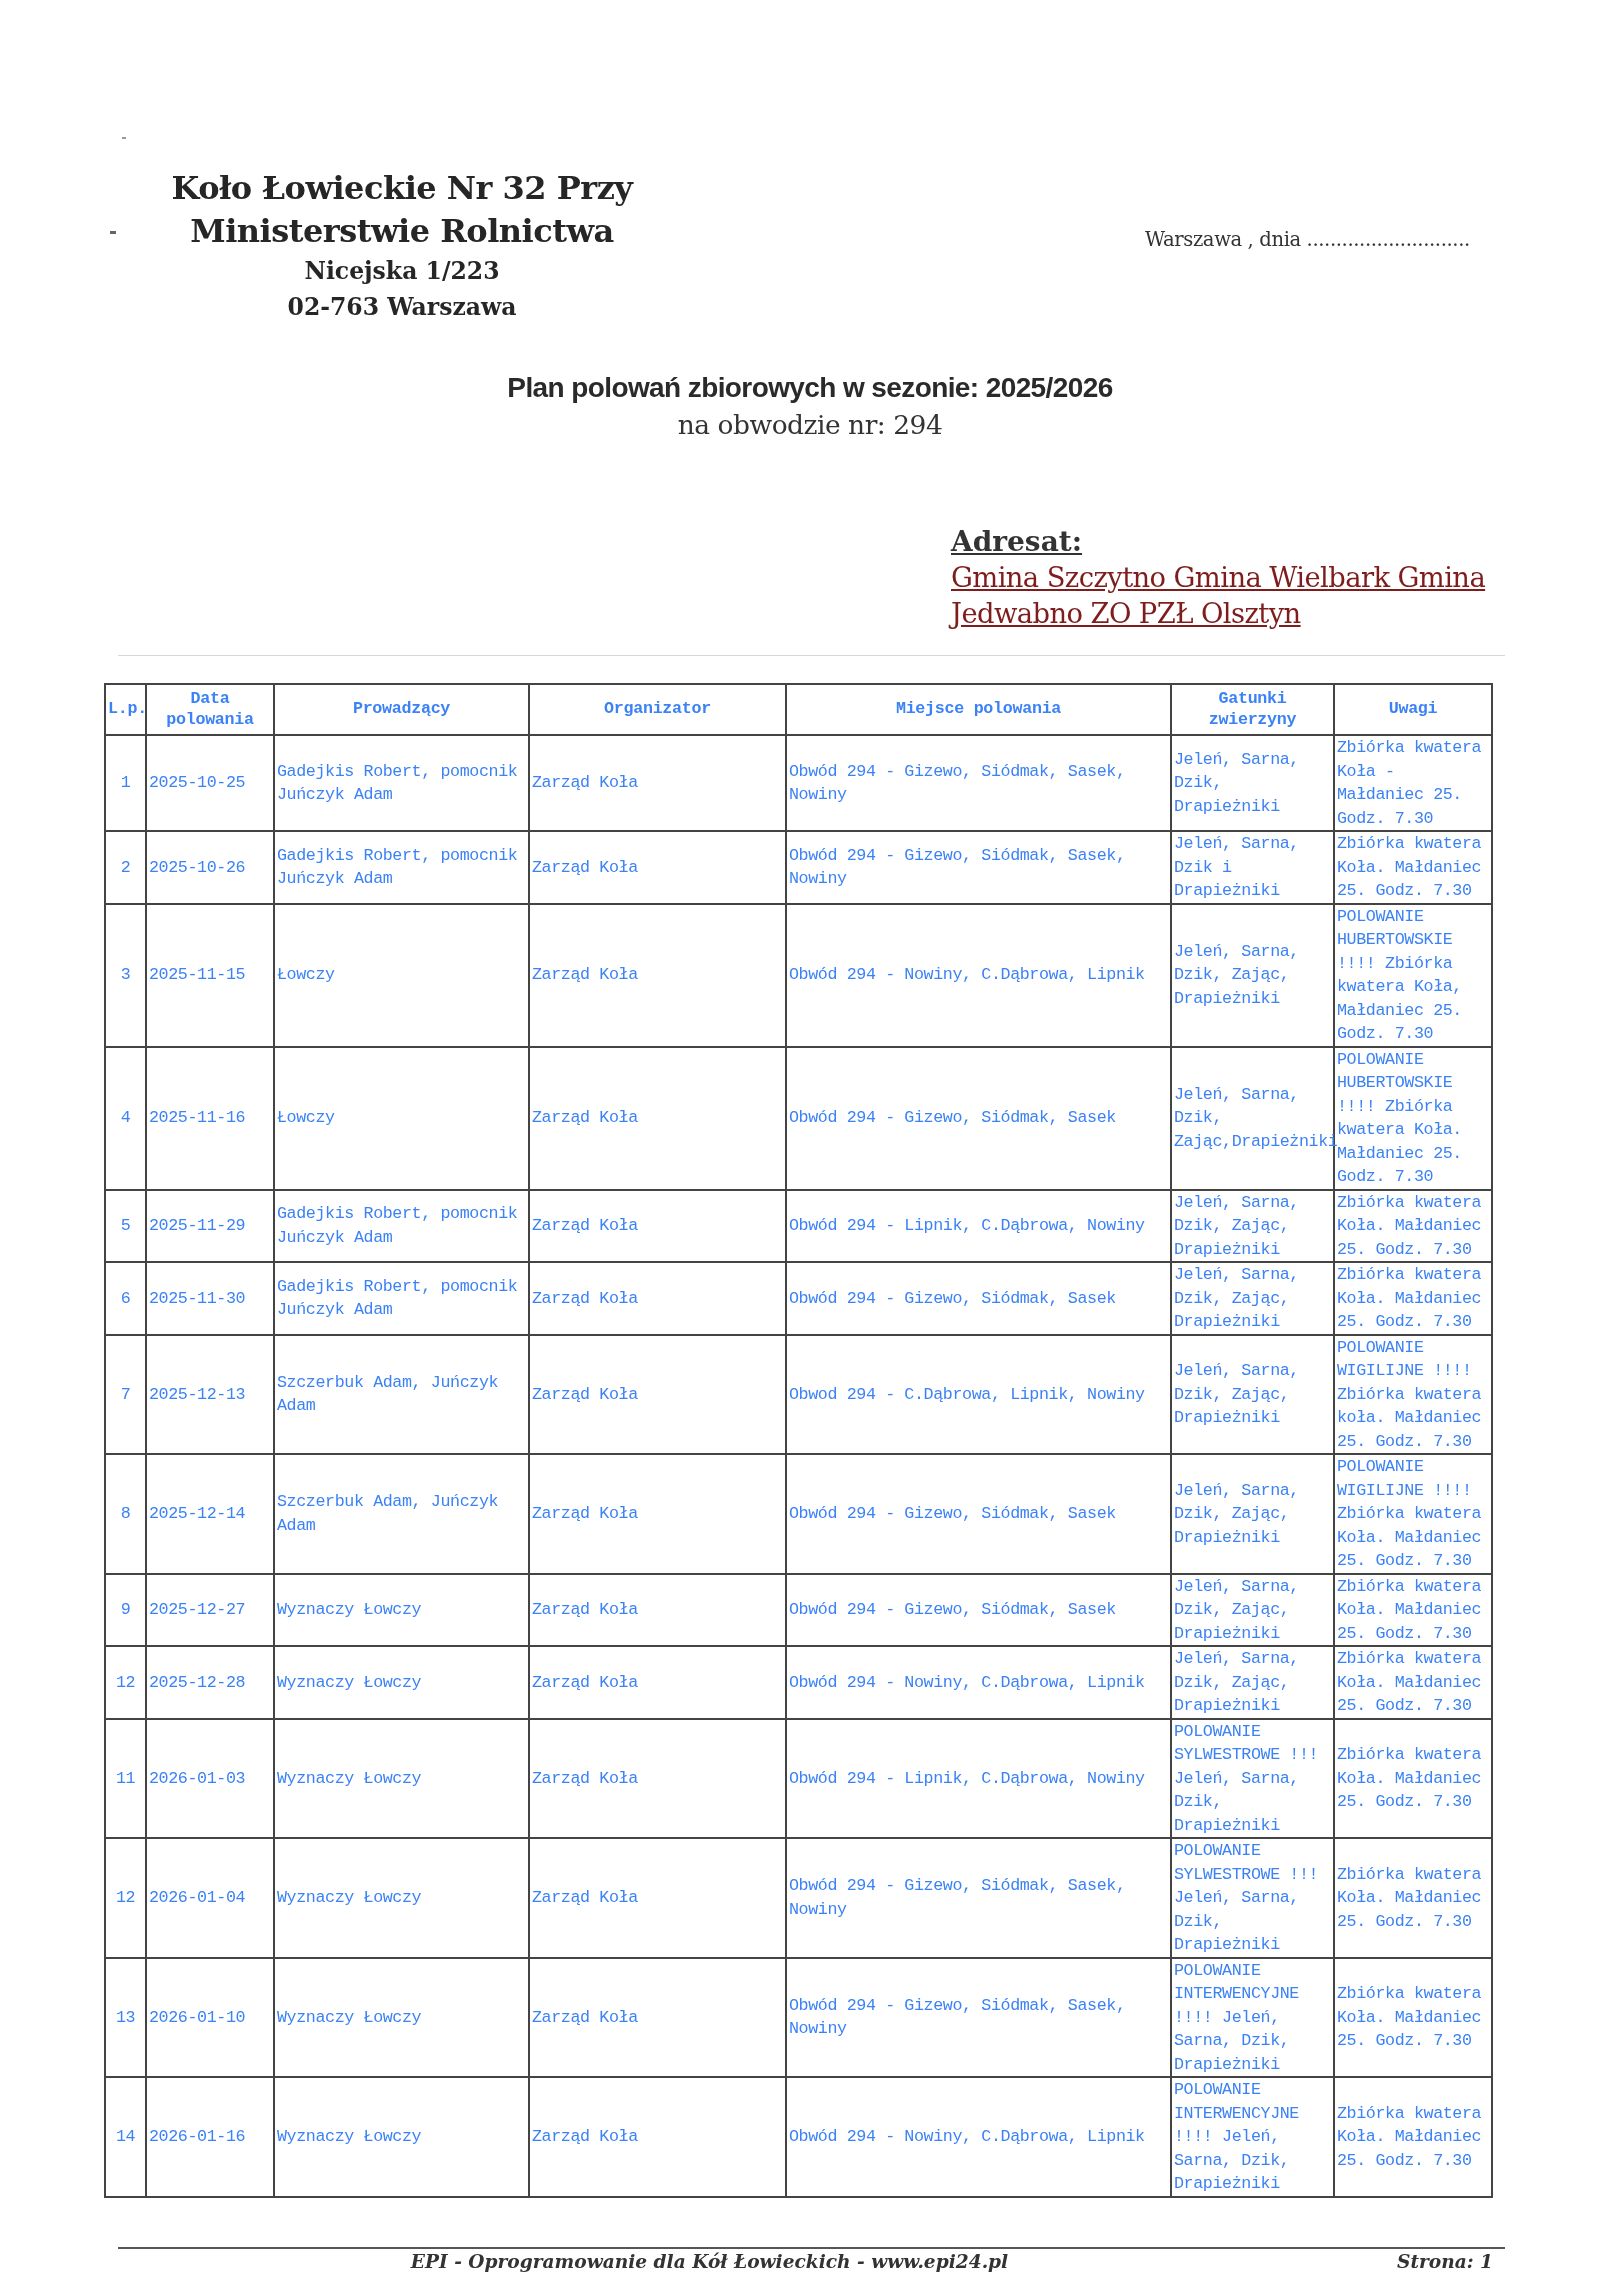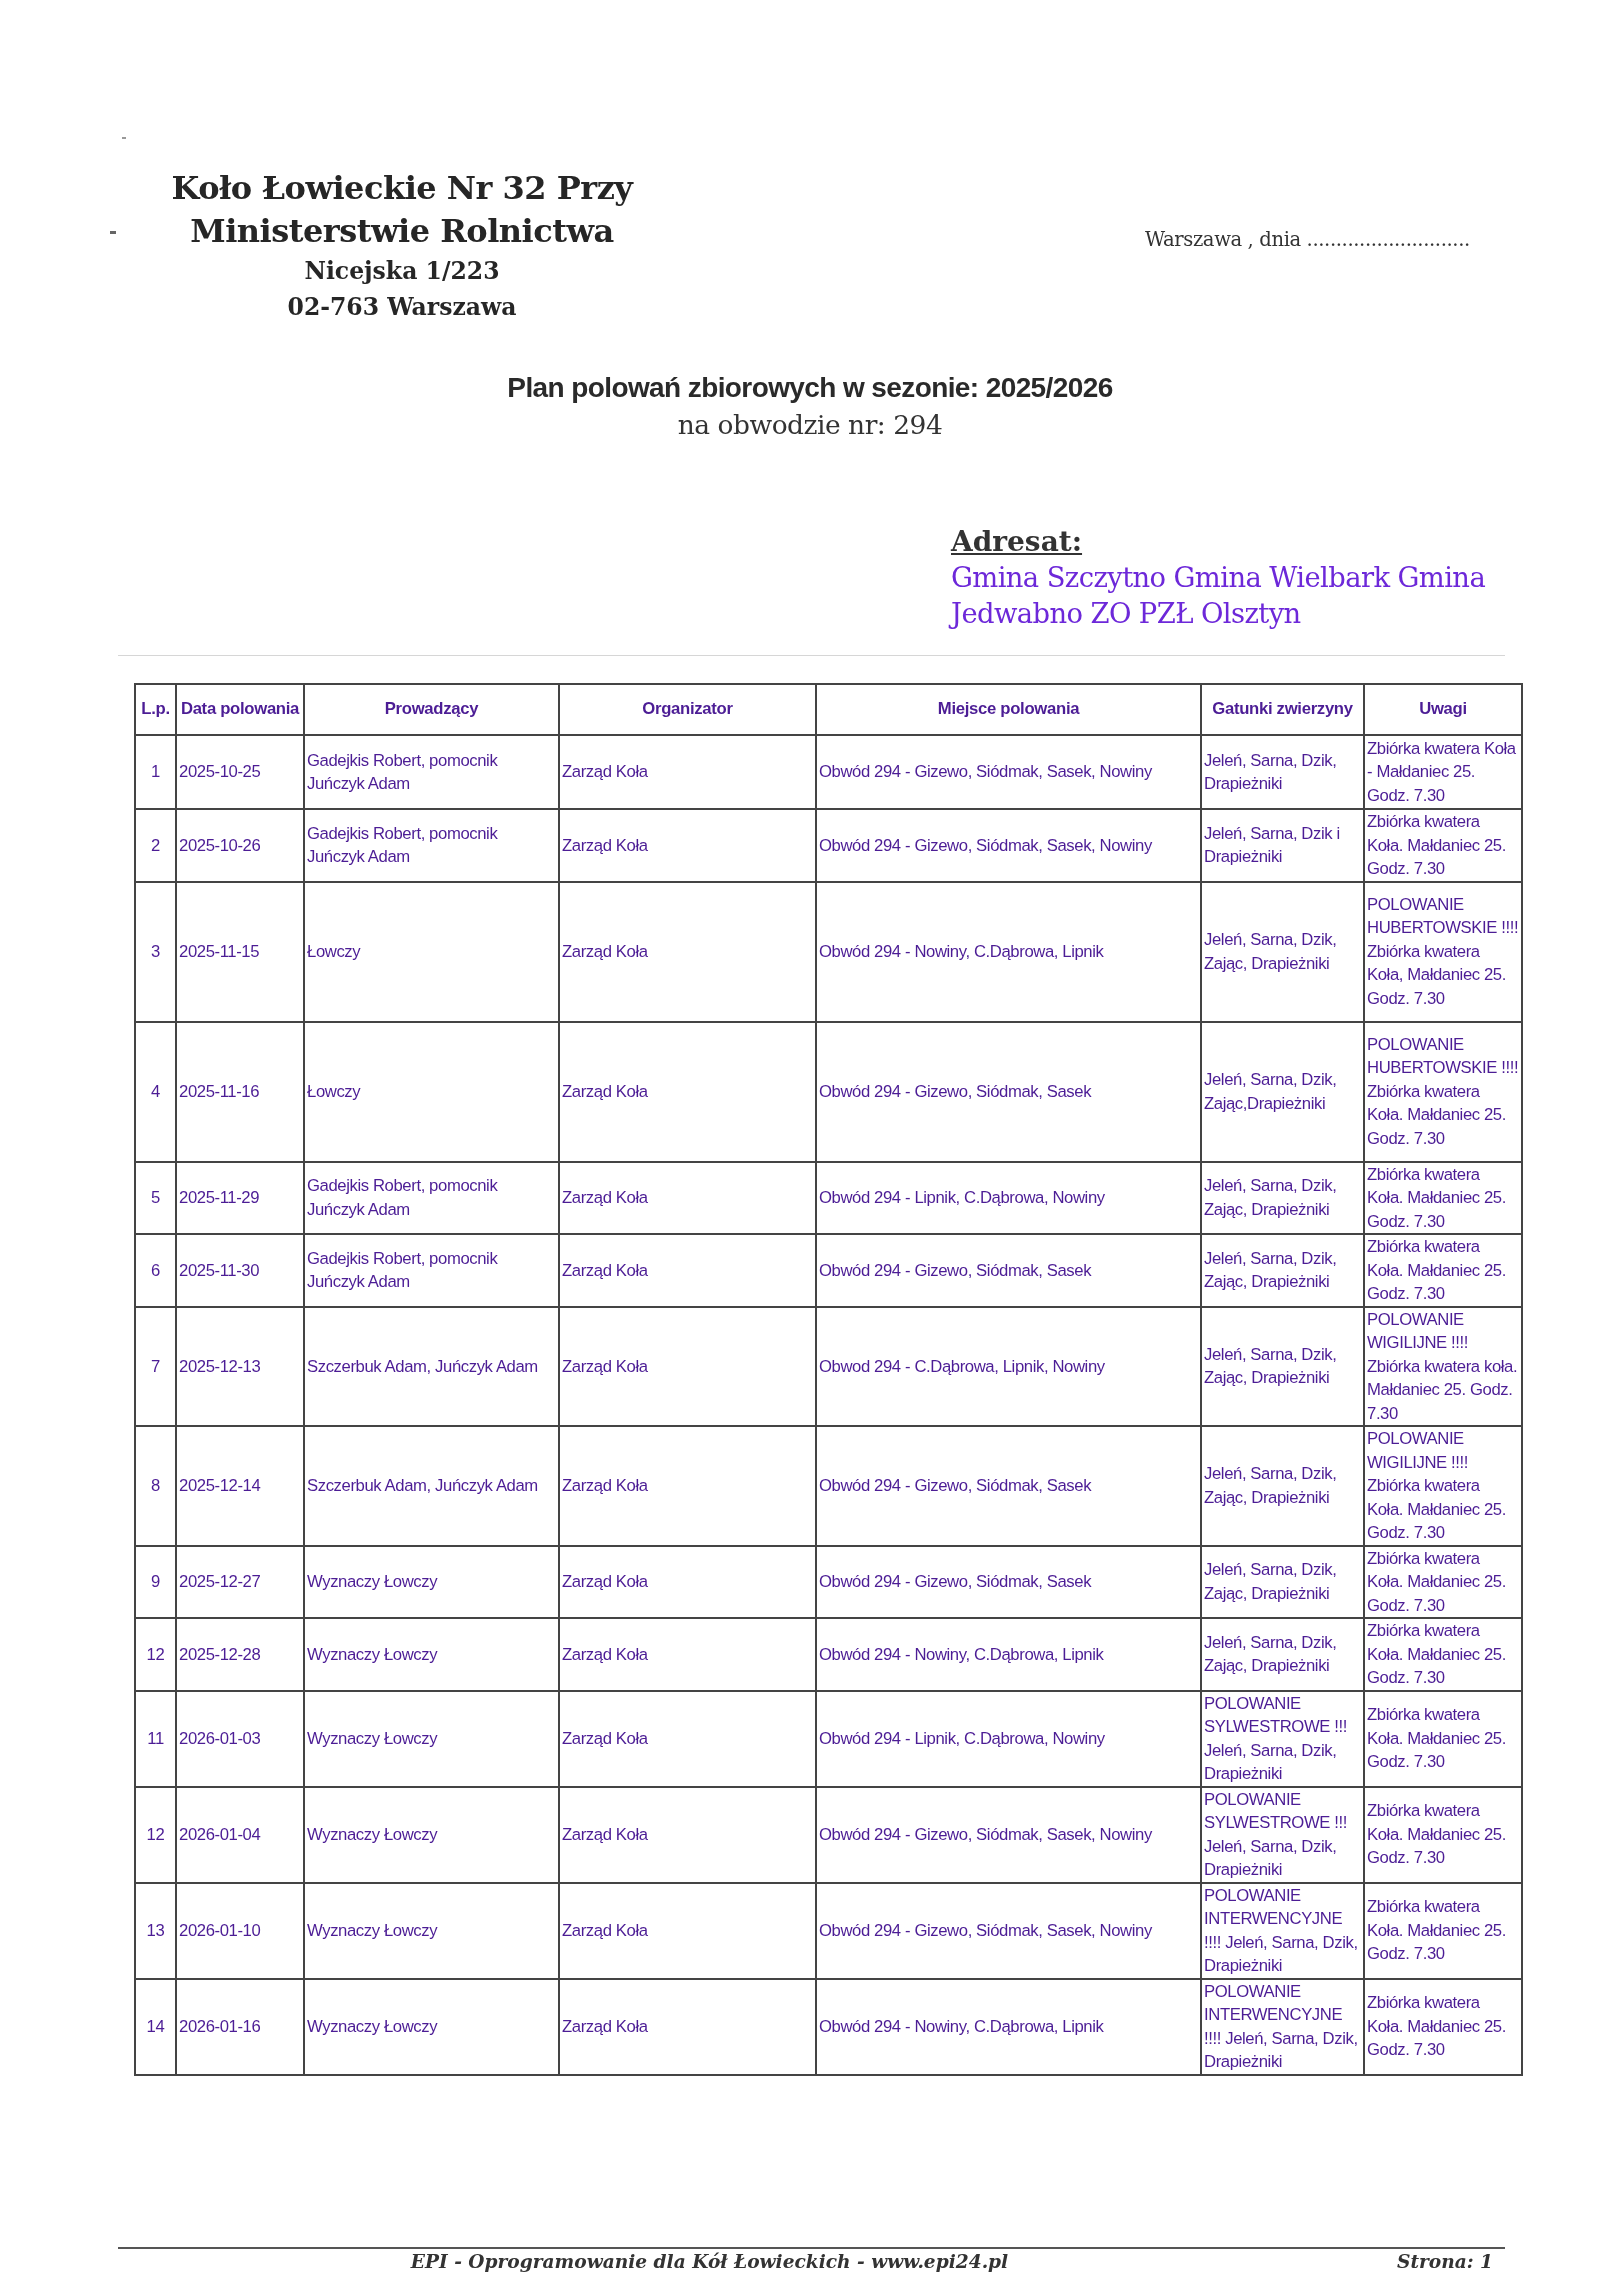--- a/index.html
+++ b/index.html
@@ -12,27 +12,27 @@
   .org .l1, .org .l2 { font-family: "DejaVu Serif", serif; font-weight: bold; font-size: 32px; line-height: 43px; letter-spacing: -0.5px; color: #262626; }
   .org .l3, .org .l4 { font-family: "DejaVu Serif", serif; font-weight: bold; font-size: 23.5px; line-height: 36px; color: #262626; }
   .dot-mark { left: 110px; top: 231px; width: 5.9px; height: 2.9px; background: #666; }
   .dot-mark2 { left: 122px; top: 137px; width: 3.9px; height: 2px; background: #999; }
   .place-date { left: 1145px; top: 228px; font-family: "DejaVu Serif", serif; font-size: 19.6px; color: #333; letter-spacing: -0.4px; }
   .title { left: 0; width: 1620px; top: 368px; text-align: center; }
   .title .t1 { font-family: Liberation Sans, sans-serif; font-weight: bold; font-size: 28px; line-height: 39px; color: #2a2a2a; letter-spacing: -0.6px; }
   .title .t2 { font-family: "DejaVu Serif", serif; font-size: 26.5px; line-height: 35px; color: #333; letter-spacing: -0.5px; }
   .addr { left: 951px; top: 482px; width: 568px; }
   .addr .head { font-family: "DejaVu Serif", serif; font-weight: bold; font-size: 28px; text-decoration: underline; line-height: 37px; color: #333; margin-top: 41px; }
-  .addr .body { font-family: "DejaVu Serif", serif; font-size: 27.4px; line-height: 36px; color: #6d28d9; letter-spacing: -0.6px; }
+  .addr .body { font-family: "DejaVu Serif", serif; font-size: 27.4px; line-height: 36px; color: #7f1d1d; letter-spacing: -0.6px; text-decoration: underline; }
   .sep { left: 118px; top: 655px; width: 1387px; height: 1px; background: #d6d6d6; }
 
   table.plan {
-    position: absolute; left: 134px; top: 683px; width: 1387px;
+    position: absolute; left: 104px; top: 683px; width: 1387px;
     border-collapse: collapse; table-layout: fixed;
-    font-family: Liberation Sans, sans-serif; font-size: 16.7px; color: #4c1d95;
+    font-family: Liberation Mono, monospace; font-size: 16.7px; color: #3b82f6;
   }
   table.plan th, table.plan td { border: 2px solid #444; padding: 0 2px; vertical-align: middle; }
   table.plan th { font-weight: bold; text-align: center; font-size: 16.7px; line-height: 20.6px; height: 49px; letter-spacing: -0.3px; }
   table.plan td { line-height: 23.5px; letter-spacing: -0.4px; }
   td.c-no { text-align: center; }
   td.c-uwagi { line-height: 23px; font-size: 16.7px; }
 
   .foot-line { left: 118px; top: 2247px; width: 1387px; height: 2px; background: #555; }
   .foot-left { left: 0; width: 1419px; top: 2251px; text-align: center; font-family: "DejaVu Serif", serif; font-style: italic; font-weight: bold; font-size: 18.6px; color: #333; }
   .foot-right { left: 1397px; top: 2251px; font-family: "DejaVu Serif", serif; font-style: italic; font-weight: bold; font-size: 18.6px; color: #333; }

